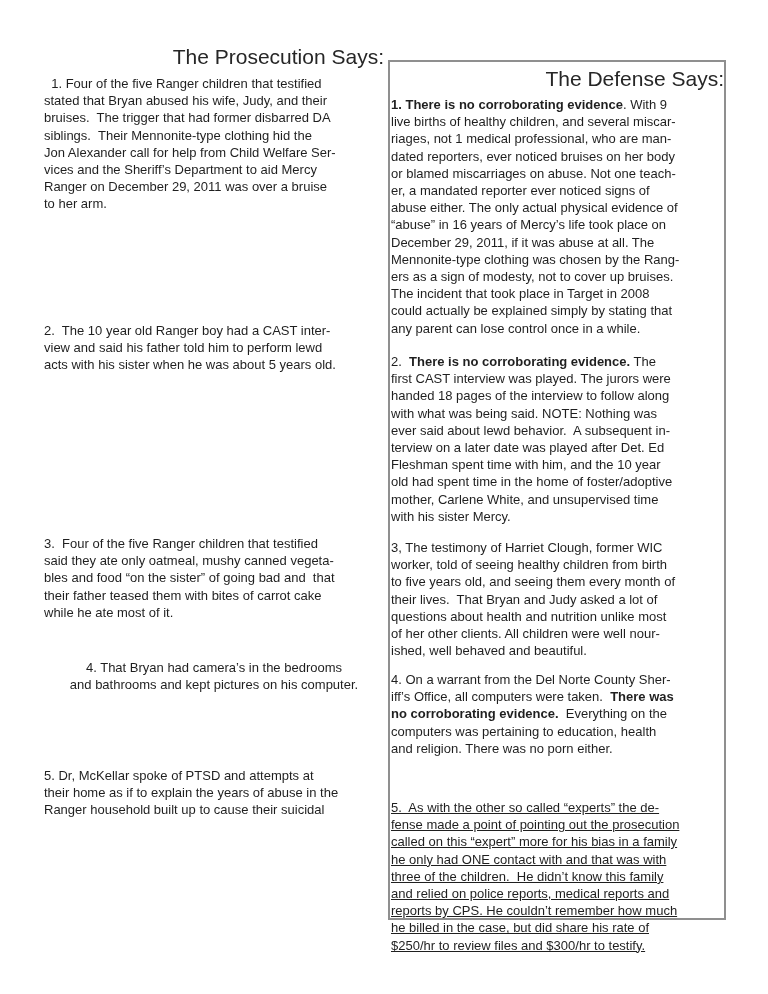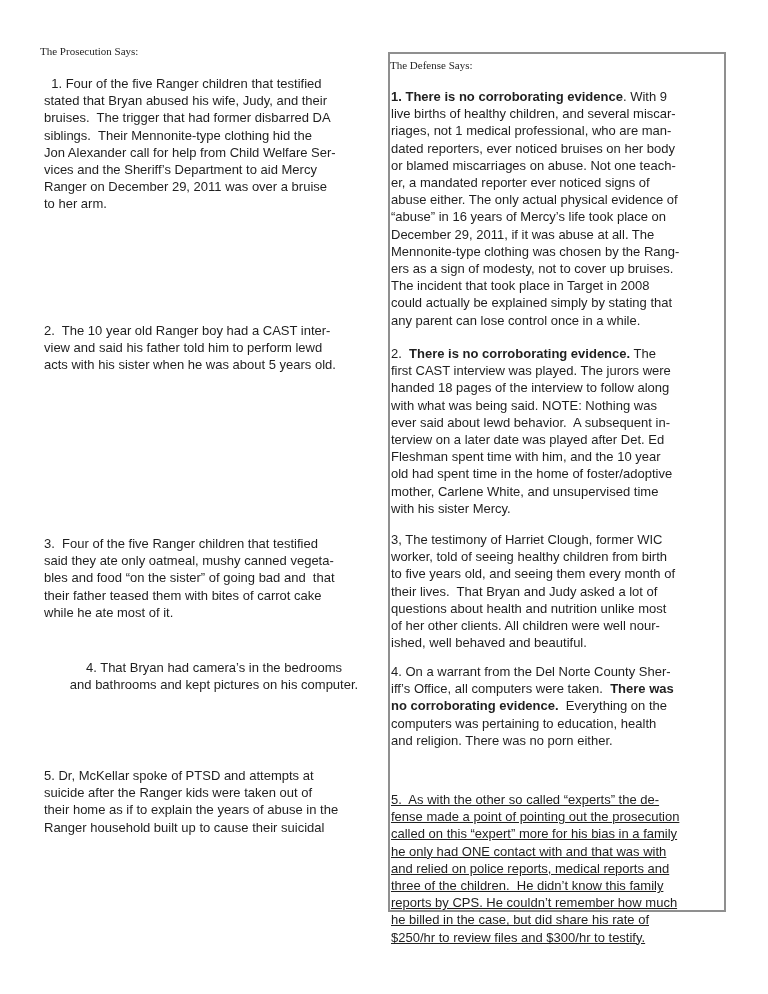--- a/index.html
+++ b/index.html
@@ -7,44 +7,43 @@
     position: relative;
     width: 768px;
     height: 994px;
     background: #ffffff;
     font-family: "Liberation Sans", sans-serif;
     color: #1f1f1f;
     overflow: hidden;
   }
   .col-title {
     position: absolute;
-    font-size: 11px;
-    text-align: left;
+    font-size: 21px;
+    text-align: right;
     white-space: pre;
     color: #262626;
-    font-family: Liberation Serif, serif;
   }
   .pros-title { left: 40px; top: 45px; width: 344px; }
   .para {
     position: absolute;
     font-size: 13px;
     line-height: 17.2px;
   }
   .para .line { white-space: pre; }
   .para .b { font-weight: bold; }
   .pros { left: 44px; width: 340px; }
   .pp1 { top: 75px; }
   .pp2 { top: 322px; }
   .pp3 { top: 535px; }
   .pp4 { top: 659px; text-align: center; }
   .pp5 { top: 767px; }
   .defense-box {
     position: absolute;
     left: 388px;
-    top: 52px;
+    top: 60px;
     width: 338px;
     height: 860px;
     border: 2px solid #8f8f8f;
     box-sizing: border-box;
   }
   .def-title { left: 0; top: 5px; width: 334px; }
   .def { left: 1px; width: 334px; }
   .dp1 { top: 34px; }
   .dp2 { top: 291px; }
   .dp3 { top: 477px; }
@@ -79,21 +78,20 @@
       <div class="line"><span>bles and food “on the sister” of going bad and  that</span></div>
       <div class="line"><span>their father teased them with bites of carrot cake</span></div>
       <div class="line"><span>while he ate most of it.</span></div>
     </div>
   <div class="para pros pp4">
       <div class="line"><span>4. That Bryan had camera’s in the bedrooms</span></div>
       <div class="line"><span>and bathrooms and kept pictures on his computer.</span></div>
     </div>
   <div class="para pros pp5">
       <div class="line"><span>5. Dr, McKellar spoke of PTSD and attempts at</span></div>
-      <div class="line"><span>suicide after the Ranger kids were taken out of</span></div>
       <div class="line"><span>their home as if to explain the years of abuse in the</span></div>
       <div class="line"><span>Ranger household built up to cause their suicidal</span></div>
     </div>
 
   <div class="defense-box">
     <div class="col-title def-title">The Defense Says:</div>
 
     <div class="para def dp1">
         <div class="line"><span class="b">1. There is no corroborating evidence</span><span>. With 9</span></div>
         <div class="line"><span>live births of healthy children, and several miscar-</span></div>
@@ -136,21 +134,21 @@
         <div class="line"><span>iff’s Office, all computers were taken.  </span><span class="b">There was</span></div>
         <div class="line"><span class="b">no corroborating evidence.</span><span>  Everything on the</span></div>
         <div class="line"><span>computers was pertaining to education, health</span></div>
         <div class="line"><span>and religion. There was no porn either.</span></div>
       </div>
     <div class="para def dp5">
         <div class="line"><span>5.  As with the other so called “experts” the de-</span></div>
         <div class="line"><span>fense made a point of pointing out the prosecution</span></div>
         <div class="line"><span>called on this “expert” more for his bias in a family</span></div>
         <div class="line"><span>he only had ONE contact with and that was with</span></div>
+        <div class="line"><span>three of the children.  He didn’t know this family</span></div>
         <div class="line"><span>and relied on police reports, medical reports and</span></div>
-        <div class="line"><span>three of the children.  He didn’t know this family</span></div>
         <div class="line"><span>reports by CPS. He couldn’t remember how much</span></div>
         <div class="line"><span>he billed in the case, but did share his rate of</span></div>
         <div class="line"><span>$250/hr to review files and $300/hr to testify.</span></div>
       </div>
   </div>
 
 </div>
 
 </body></html>

